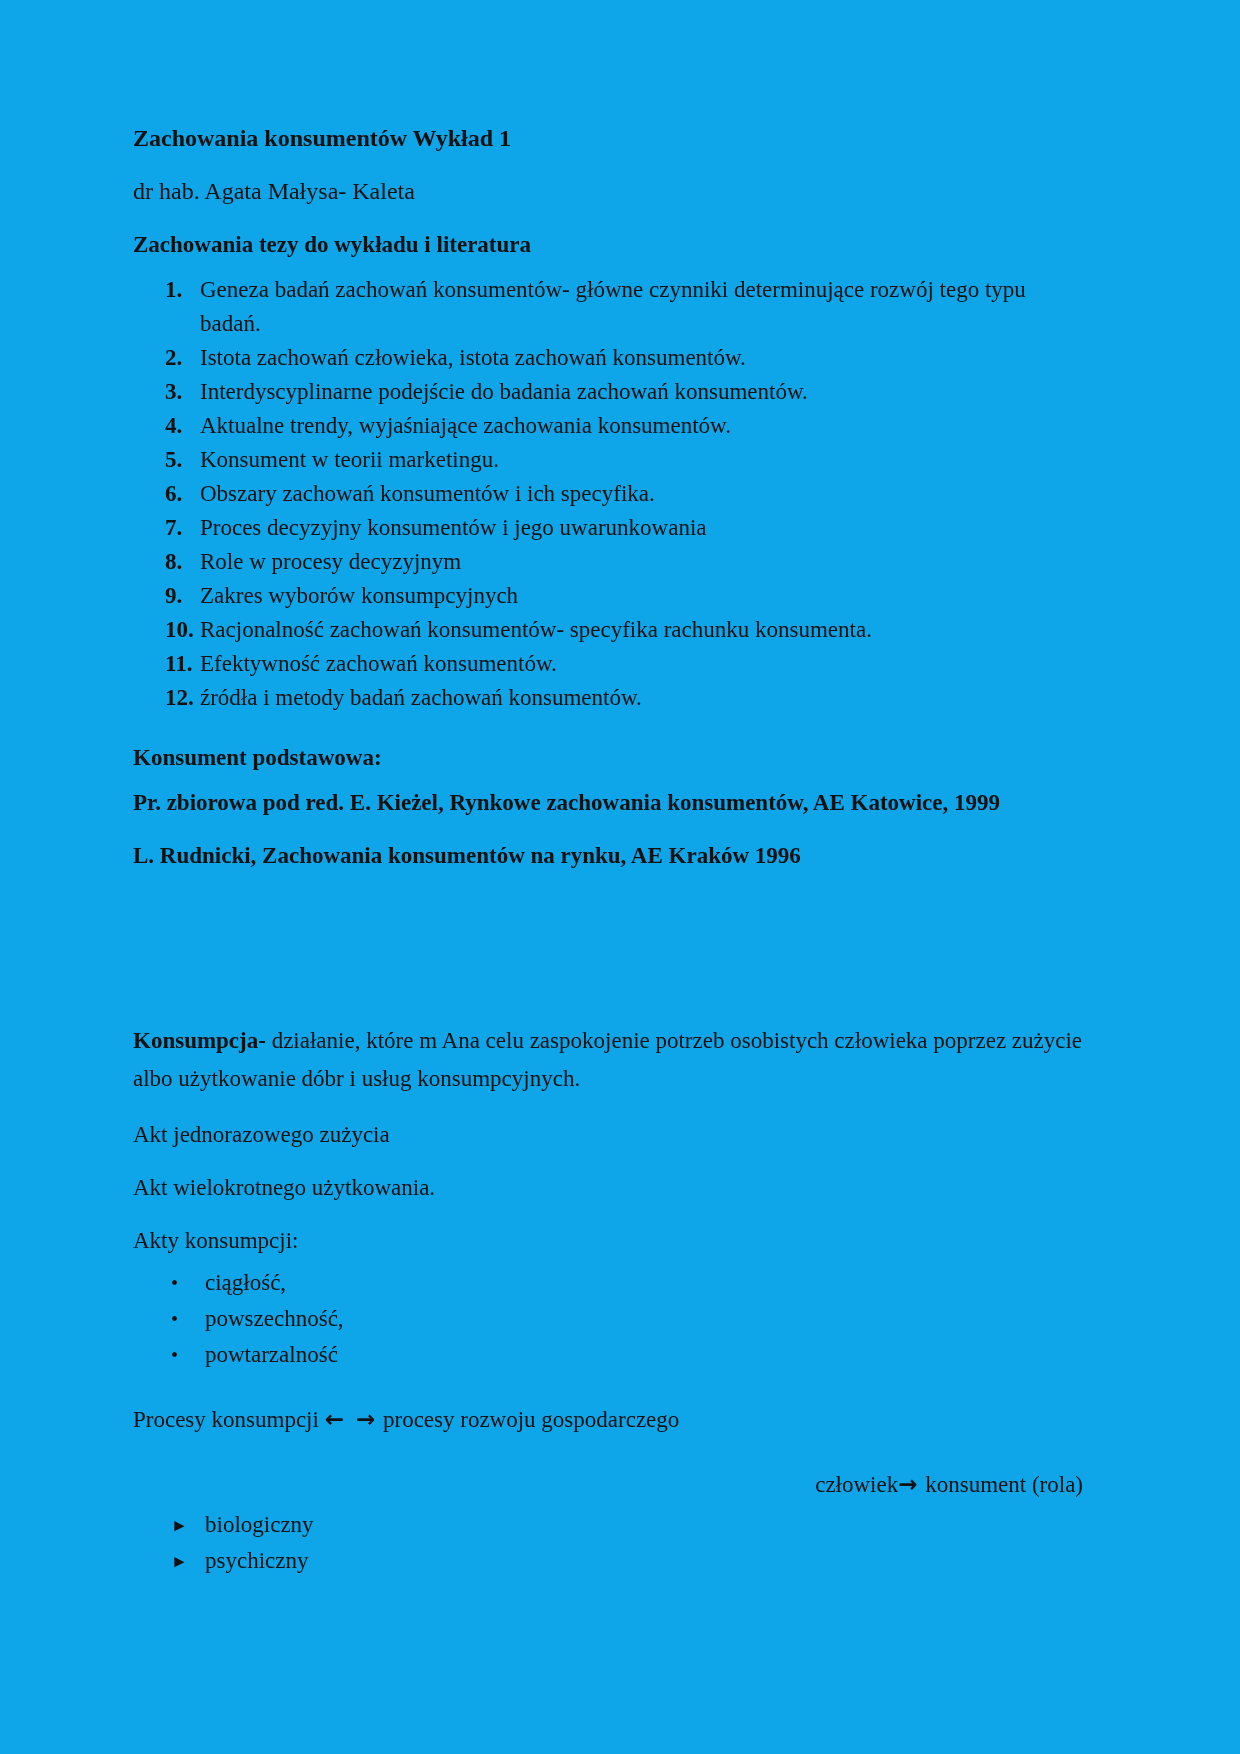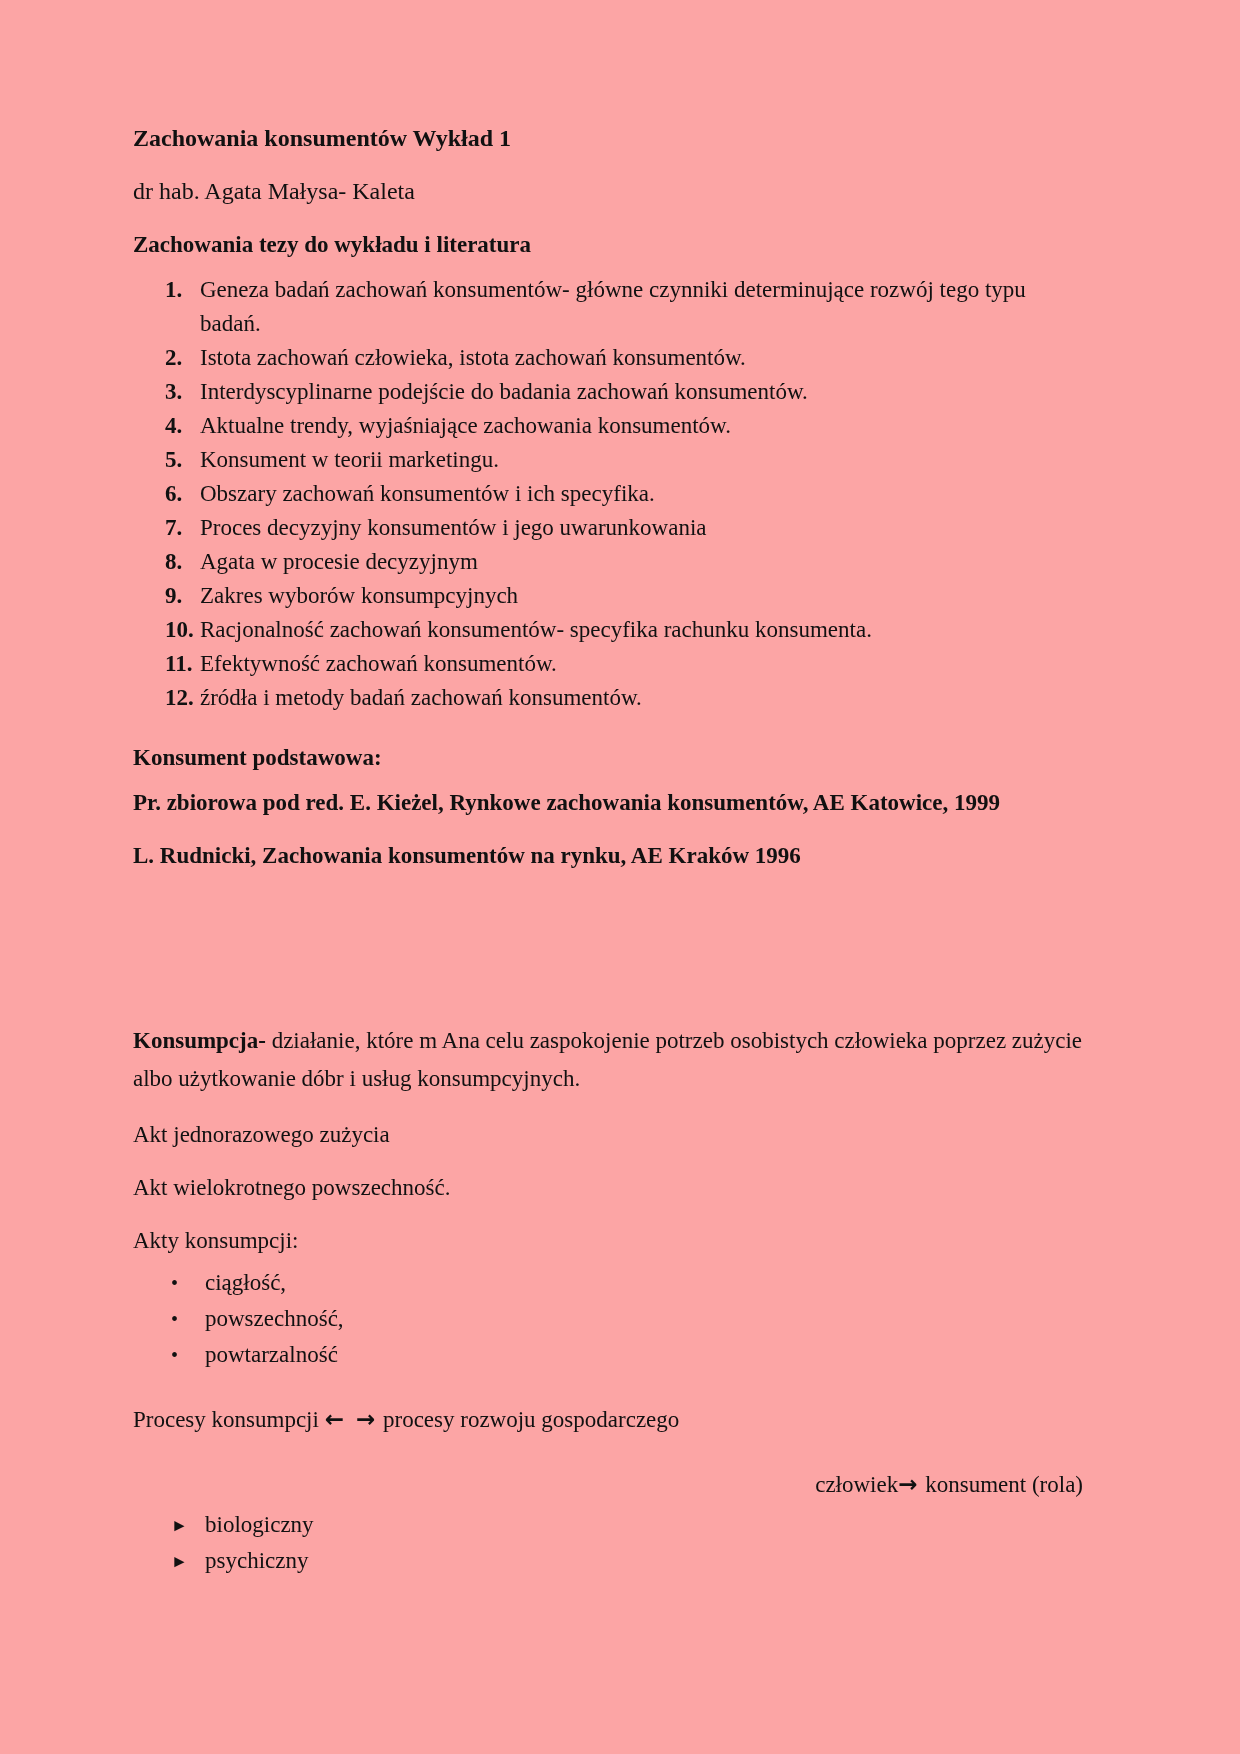--- a/index.html
+++ b/index.html
@@ -14,21 +14,21 @@
     font-family: "Liberation Serif", "DejaVu Serif", serif;
     color: #111111;
     font-size: 23px;
     line-height: 33px;
   }
   .page {
     box-sizing: border-box;
     width: 1240px;
     height: 1754px;
     padding: 122px 157px 0 133px;
-    background: #fca5a5;
+    background: #0ea5e9;
   }
   p { margin: 0 0 20px 0; }
   .doc-title {
     font-weight: bold;
     font-size: 24px;
     margin-bottom: 20px;
   }
   .author {
     font-weight: normal;
     font-size: 24px;
@@ -111,40 +111,40 @@
   <p class="section-heading">Zachowania tezy do wykładu i literatura</p>
 
   <ol class="theses">
     <li><span class="num">1.</span><span>Geneza badań zachowań konsumentów- główne czynniki determinujące rozwój tego typu badań.</span></li>
     <li><span class="num">2.</span><span>Istota zachowań człowieka, istota zachowań konsumentów.</span></li>
     <li><span class="num">3.</span><span>Interdyscyplinarne podejście do badania zachowań konsumentów.</span></li>
     <li><span class="num">4.</span><span>Aktualne trendy, wyjaśniające zachowania konsumentów.</span></li>
     <li><span class="num">5.</span><span>Konsument w teorii marketingu.</span></li>
     <li><span class="num">6.</span><span>Obszary zachowań konsumentów i ich specyfika.</span></li>
     <li><span class="num">7.</span><span>Proces decyzyjny konsumentów i jego uwarunkowania</span></li>
-    <li><span class="num">8.</span><span>Agata w procesie decyzyjnym</span></li>
+    <li><span class="num">8.</span><span>Role w procesy decyzyjnym</span></li>
     <li><span class="num">9.</span><span>Zakres wyborów konsumpcyjnych</span></li>
     <li><span class="num">10.</span><span>Racjonalność zachowań konsumentów- specyfika rachunku konsumenta.</span></li>
     <li><span class="num">11.</span><span>Efektywność zachowań konsumentów.</span></li>
     <li><span class="num">12.</span><span>źródła i metody badań zachowań konsumentów.</span></li>
   </ol>
 
   <p class="section-heading">Konsument podstawowa:</p>
 
   <p class="lit-item">Pr. zbiorowa pod red. E. Kieżel, Rynkowe zachowania konsumentów, AE Katowice, 1999</p>
 
   <p class="lit-item">L. Rudnicki, Zachowania konsumentów na rynku, AE Kraków 1996</p>
 
   <div class="spacer-block"></div>
 
   <p class="definition"><span class="term">Konsumpcja-</span><span> działanie, które m Ana celu zaspokojenie potrzeb osobistych człowieka poprzez zużycie albo użytkowanie dóbr i usług konsumpcyjnych.</span></p>
 
   <p>Akt jednorazowego zużycia</p>
 
-  <p>Akt wielokrotnego powszechność.</p>
+  <p>Akt wielokrotnego użytkowania.</p>
 
   <p class="acts-heading">Akty konsumpcji:</p>
 
   <ul class="dots">
     <li><span class="marker">•</span><span>ciągłość,</span></li>
     <li><span class="marker">•</span><span>powszechność,</span></li>
     <li><span class="marker">•</span><span>powtarzalność</span></li>
   </ul>
 
   <p class="processes-line"><span>Procesy konsumpcji </span><span class="arrow-glyph">← →</span><span> procesy rozwoju gospodarczego</span></p>

